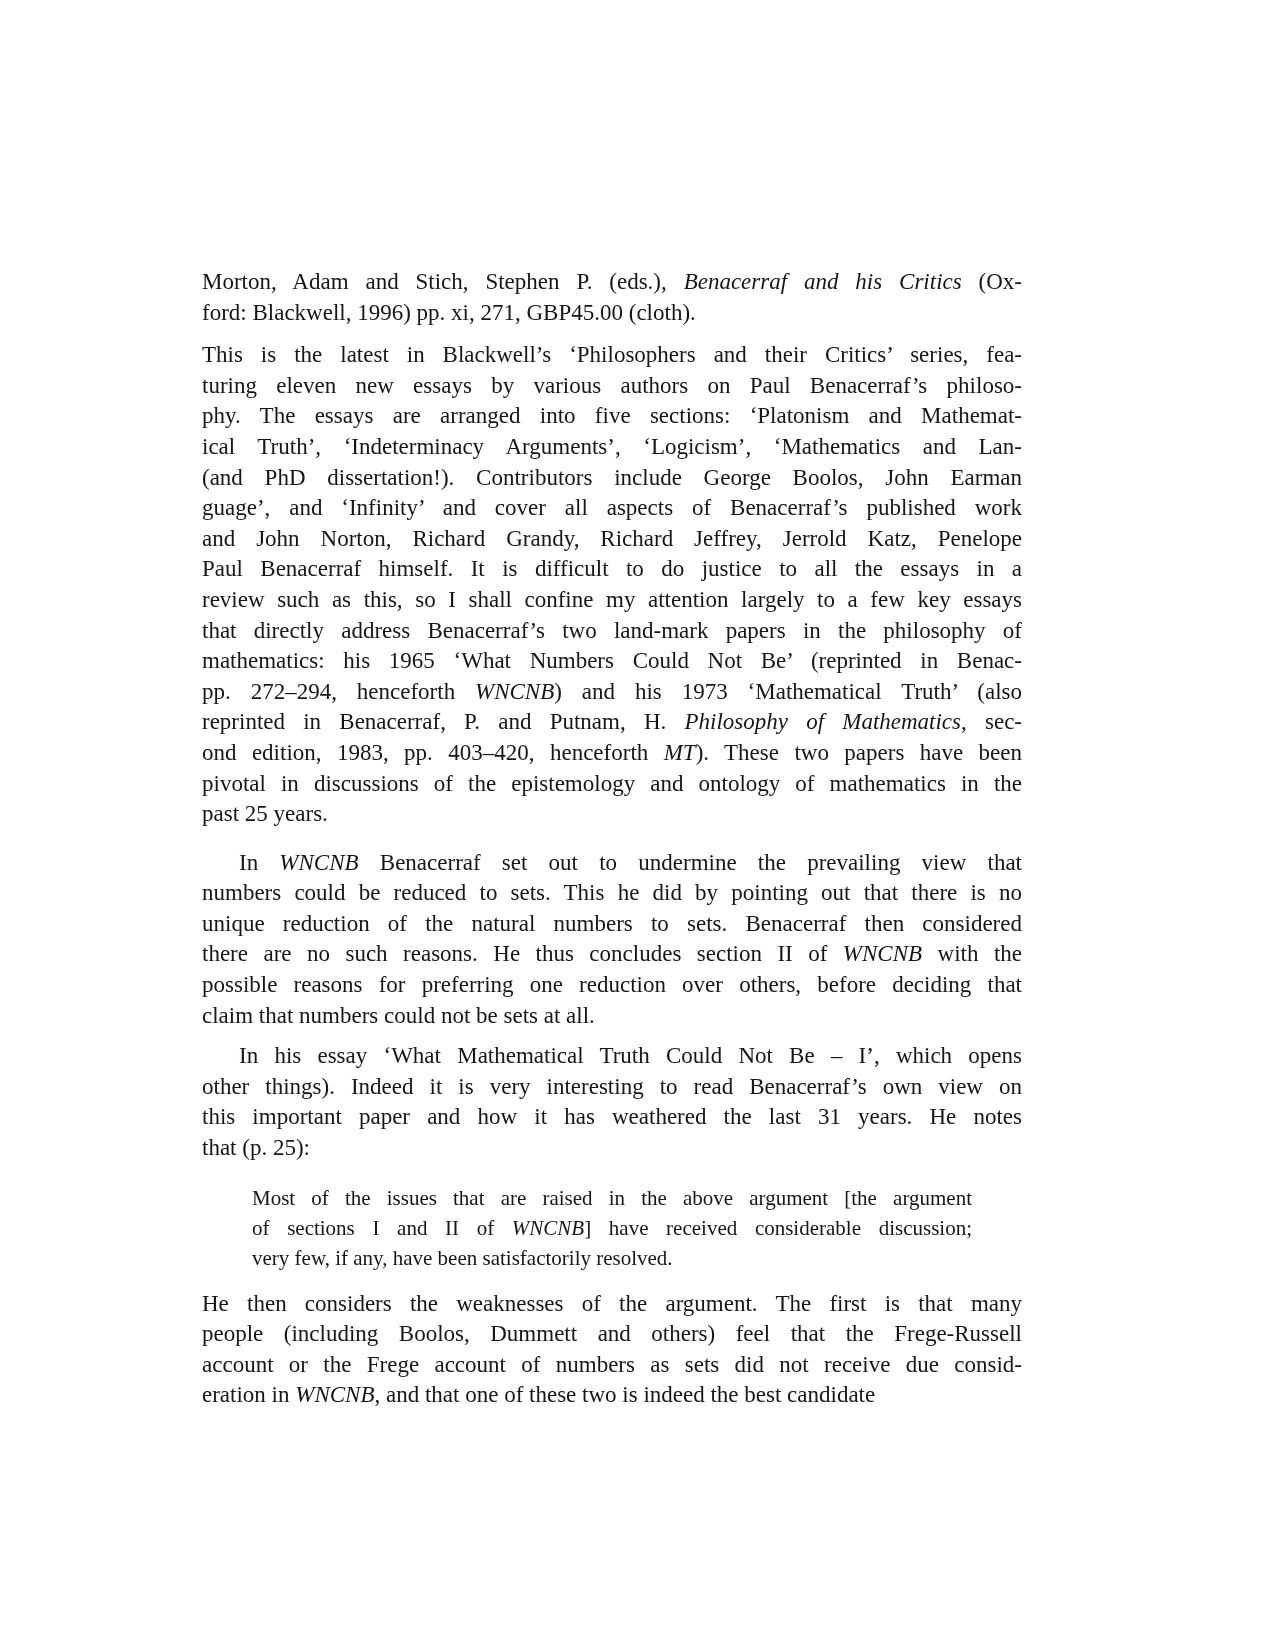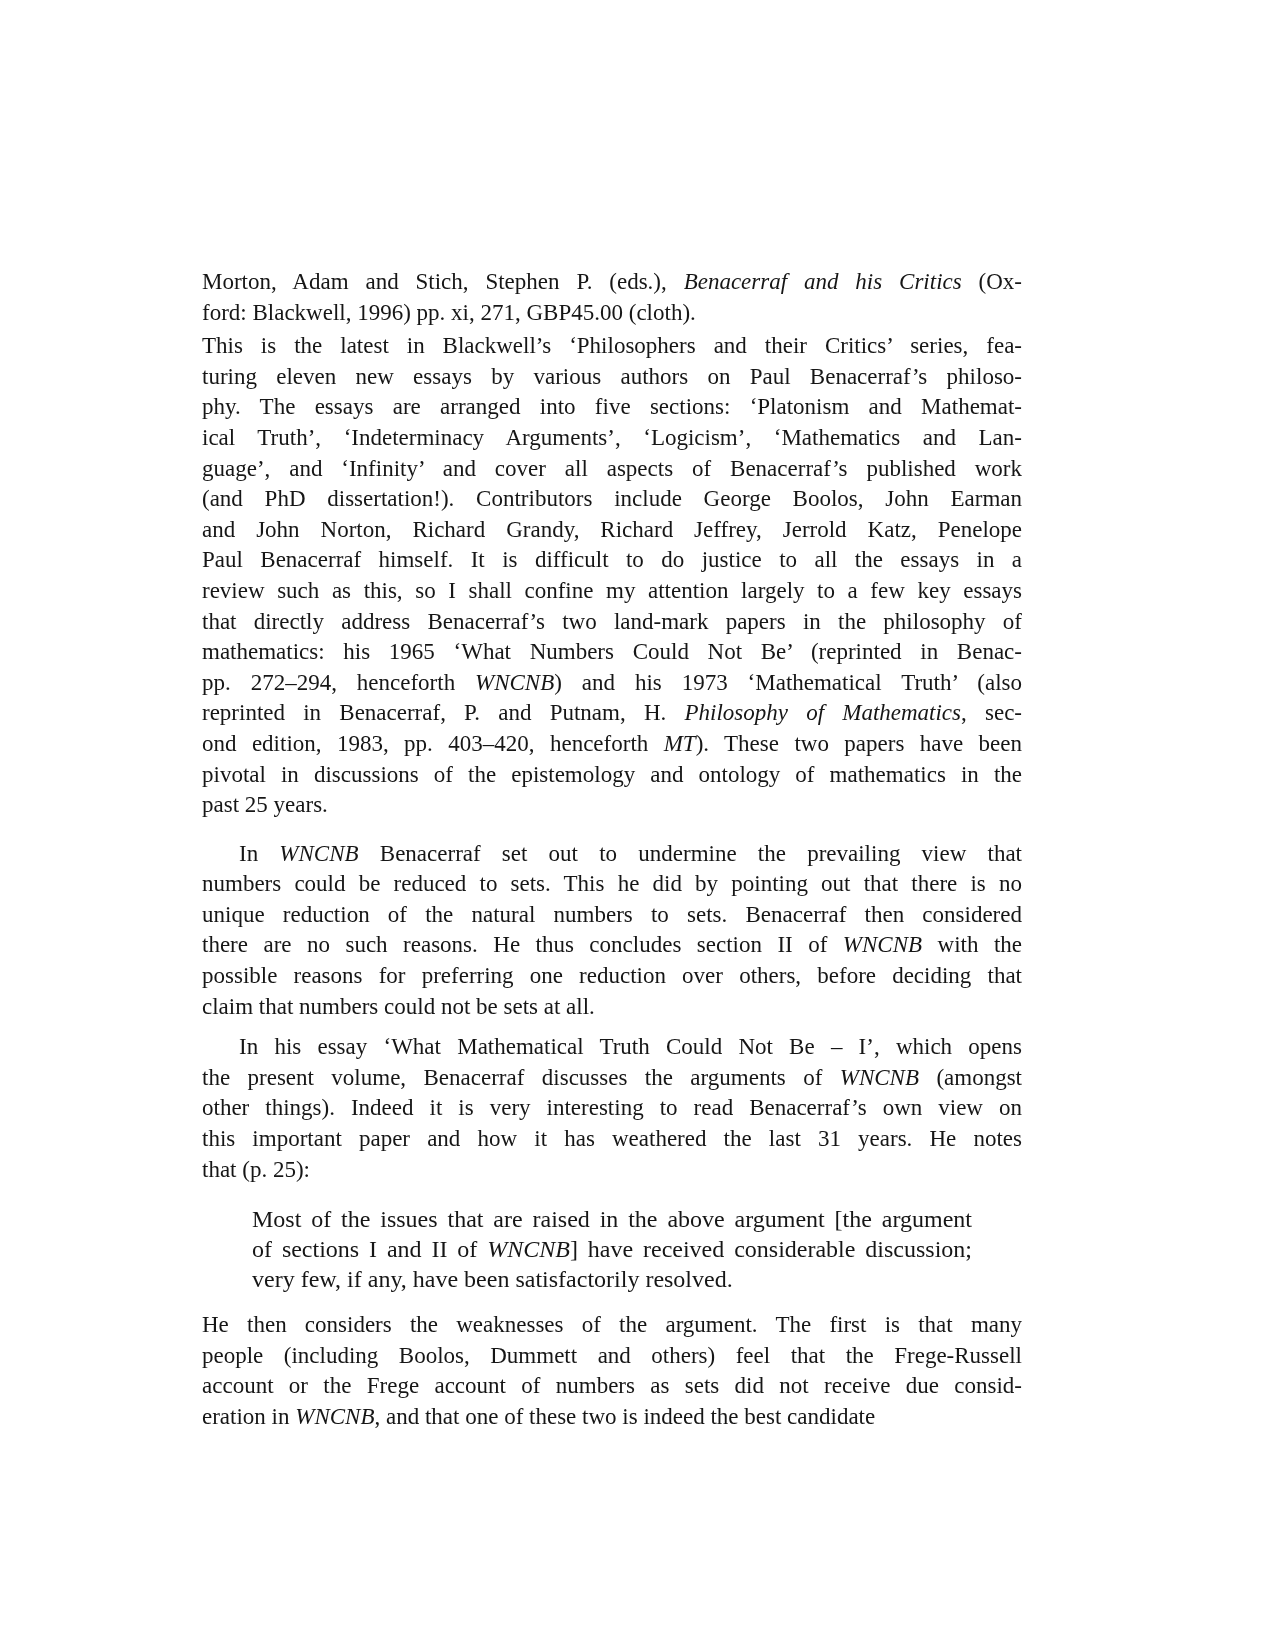--- a/index.html
+++ b/index.html
@@ -23,27 +23,27 @@
   .par .line, .quote .line {
     text-align: justify;
     text-align-last: justify;
     line-height: 30.6px;
     height: 30.6px;
     overflow: hidden;
     white-space: normal;
   }
   .par .line.last, .quote .line.last { text-align-last: left; }
   .par.indent .line:first-child { text-indent: 37px; }
-  .par.gap-blank   { margin-top: 3px; }
+  .par.gap-blank   { margin-top: 12px; }
   .par.gap-small-a { margin-top: 18px; }
   .par.gap-small-b { margin-top: 10px; }
   .par.gap-after-quote { margin-top: 16px; }
   .quote {
     margin: 19px 50px 0 50px;
-    font-size: 24px;
+    font-size: 21px;
   }
   .quote .line { line-height: 30px; height: 30px; }
   i { font-style: italic; }
   .pageno {
     position: absolute;
     left: 202px;
     top: 1531px;
     width: 820px;
     text-align: center;
     font-size: 23px;
@@ -56,22 +56,22 @@
   <div class="textblock">
     <div class="par ref">
         <div class="line"><span>Morton, Adam and Stich, Stephen P. (eds.), </span><i>Benacerraf and his Critics</i><span> (Ox-</span></div>
         <div class="line last"><span>ford: Blackwell, 1996) pp. xi, 271, GBP45.00 (cloth).</span></div>
       </div>
     <div class="par gap-blank">
         <div class="line"><span>This is the latest in Blackwell’s ‘Philosophers and their Critics’ series, fea-</span></div>
         <div class="line"><span>turing eleven new essays by various authors on Paul Benacerraf’s philoso-</span></div>
         <div class="line"><span>phy. The essays are arranged into five sections: ‘Platonism and Mathemat-</span></div>
         <div class="line"><span>ical Truth’, ‘Indeterminacy Arguments’, ‘Logicism’, ‘Mathematics and Lan-</span></div>
+        <div class="line"><span>(and PhD dissertation!). Contributors include George Boolos, John Earman</span></div>
         <div class="line"><span>guage’, and ‘Infinity’ and cover all aspects of Benacerraf’s published work</span></div>
-        <div class="line"><span>(and PhD dissertation!). Contributors include George Boolos, John Earman</span></div>
         <div class="line"><span>and John Norton, Richard Grandy, Richard Jeffrey, Jerrold Katz, Penelope</span></div>
         <div class="line"><span>Paul Benacerraf himself. It is difficult to do justice to all the essays in a</span></div>
         <div class="line"><span>review such as this, so I shall confine my attention largely to a few key essays</span></div>
         <div class="line"><span>that directly address Benacerraf’s two land-mark papers in the philosophy of</span></div>
         <div class="line"><span>mathematics: his 1965 ‘What Numbers Could Not Be’ (reprinted in Benac-</span></div>
         <div class="line"><span>pp. 272–294, henceforth </span><i>WNCNB</i><span>) and his 1973 ‘Mathematical Truth’ (also</span></div>
         <div class="line"><span>reprinted in Benacerraf, P. and Putnam, H. </span><i>Philosophy of Mathematics</i><span>, sec-</span></div>
         <div class="line"><span>ond edition, 1983, pp. 403–420, henceforth </span><i>MT</i><span>). These two papers have been</span></div>
         <div class="line"><span>pivotal in discussions of the epistemology and ontology of mathematics in the</span></div>
         <div class="line last"><span>past 25 years.</span></div>
@@ -79,21 +79,20 @@
     <div class="par indent gap-small-a">
         <div class="line"><span>In </span><i>WNCNB</i><span> Benacerraf set out to undermine the prevailing view that</span></div>
         <div class="line"><span>numbers could be reduced to sets. This he did by pointing out that there is no</span></div>
         <div class="line"><span>unique reduction of the natural numbers to sets. Benacerraf then considered</span></div>
         <div class="line"><span>there are no such reasons. He thus concludes section II of </span><i>WNCNB</i><span> with the</span></div>
         <div class="line"><span>possible reasons for preferring one reduction over others, before deciding that</span></div>
         <div class="line last"><span>claim that numbers could not be sets at all.</span></div>
       </div>
     <div class="par indent gap-small-b">
         <div class="line"><span>In his essay ‘What Mathematical Truth Could Not Be – I’, which opens</span></div>
-        <div class="line"><span>the present volume, Benacerraf discusses the arguments of </span><i>WNCNB</i><span> (amongst</span></div>
         <div class="line"><span>other things). Indeed it is very interesting to read Benacerraf’s own view on</span></div>
         <div class="line"><span>this important paper and how it has weathered the last 31 years. He notes</span></div>
         <div class="line last"><span>that (p. 25):</span></div>
       </div>
     <div class="quote">
         <div class="line"><span>Most of the issues that are raised in the above argument [the argument</span></div>
         <div class="line"><span>of sections I and II of </span><i>WNCNB</i><span>] have received considerable discussion;</span></div>
         <div class="line last"><span>very few, if any, have been satisfactorily resolved.</span></div>
       </div>
     <div class="par gap-after-quote">

